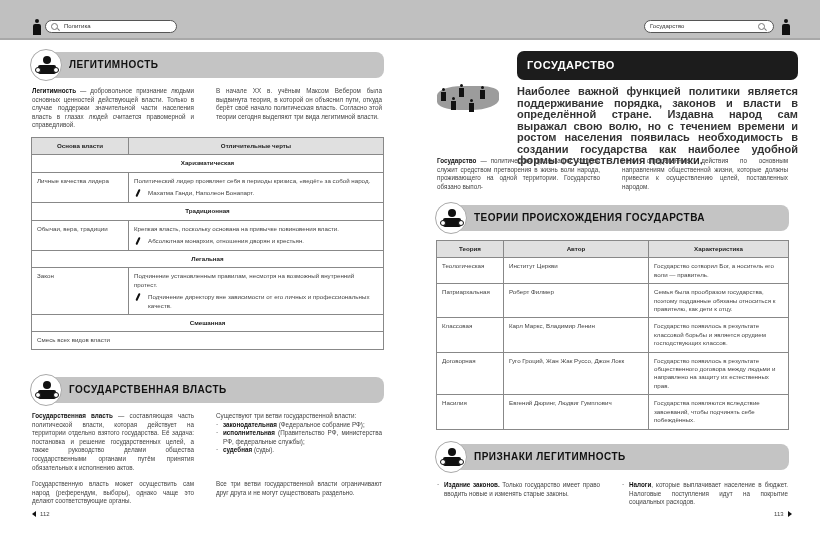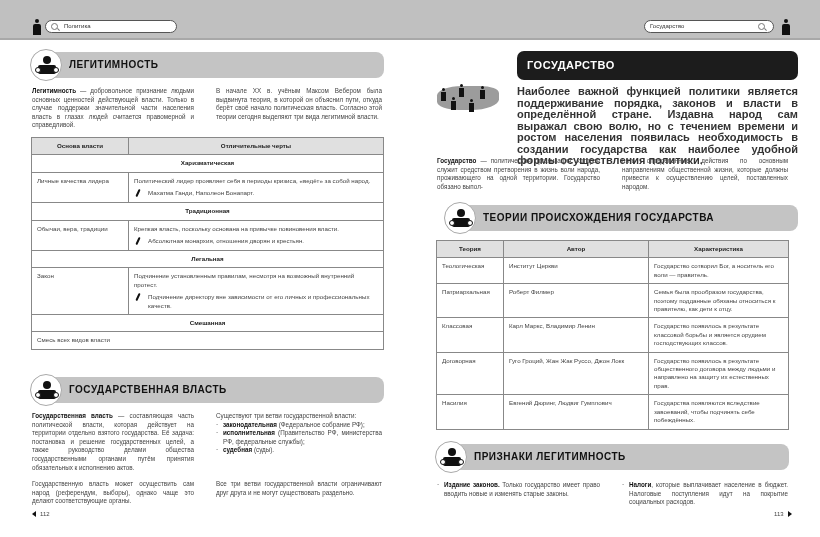--- a/index.html
+++ b/index.html
@@ -186,21 +186,21 @@
   <div class="title">ГОСУДАРСТВО</div>
 </div>
 
 <div class="lead" style="left:517px; top:86px; width:281px;">Наиболее важной функцией политики является поддерживание порядка, законов и власти в определённой стране. Издавна народ сам выражал свою волю, но с течением времени и ростом населения появилась необходимость в создании государства как наиболее удобной формы осуществления политики.</div>
 
 <div class="para" style="left:437px; top:157px; width:163px;">
   <b>Государство</b><span> — политическая организация, которая служит средством претворения в жизнь воли народа, проживающего на одной территории. Государство обязано выпол-</span>
 </div>
 <div class="para" style="left:622px; top:157px; width:166px;">нять определённые действия по основным направлениям общественной жизни, которые должны привести к осуществлению целей, поставленных народом.</div>
 
-<div class="section-header" style="left:446px; top:205px; width:352px;">
+<div class="section-header" style="left:437px; top:205px; width:352px;">
   <div class="badge">
       <div class="reader-head"></div>
       <div class="reader-book"></div>
     </div>
   <div class="title">ТЕОРИИ ПРОИСХОЖДЕНИЯ ГОСУДАРСТВА</div>
 </div>
 
 <table style="left:436px; top:240px; width:353px;">
   <colgroup>
       <col style="width:67px">

